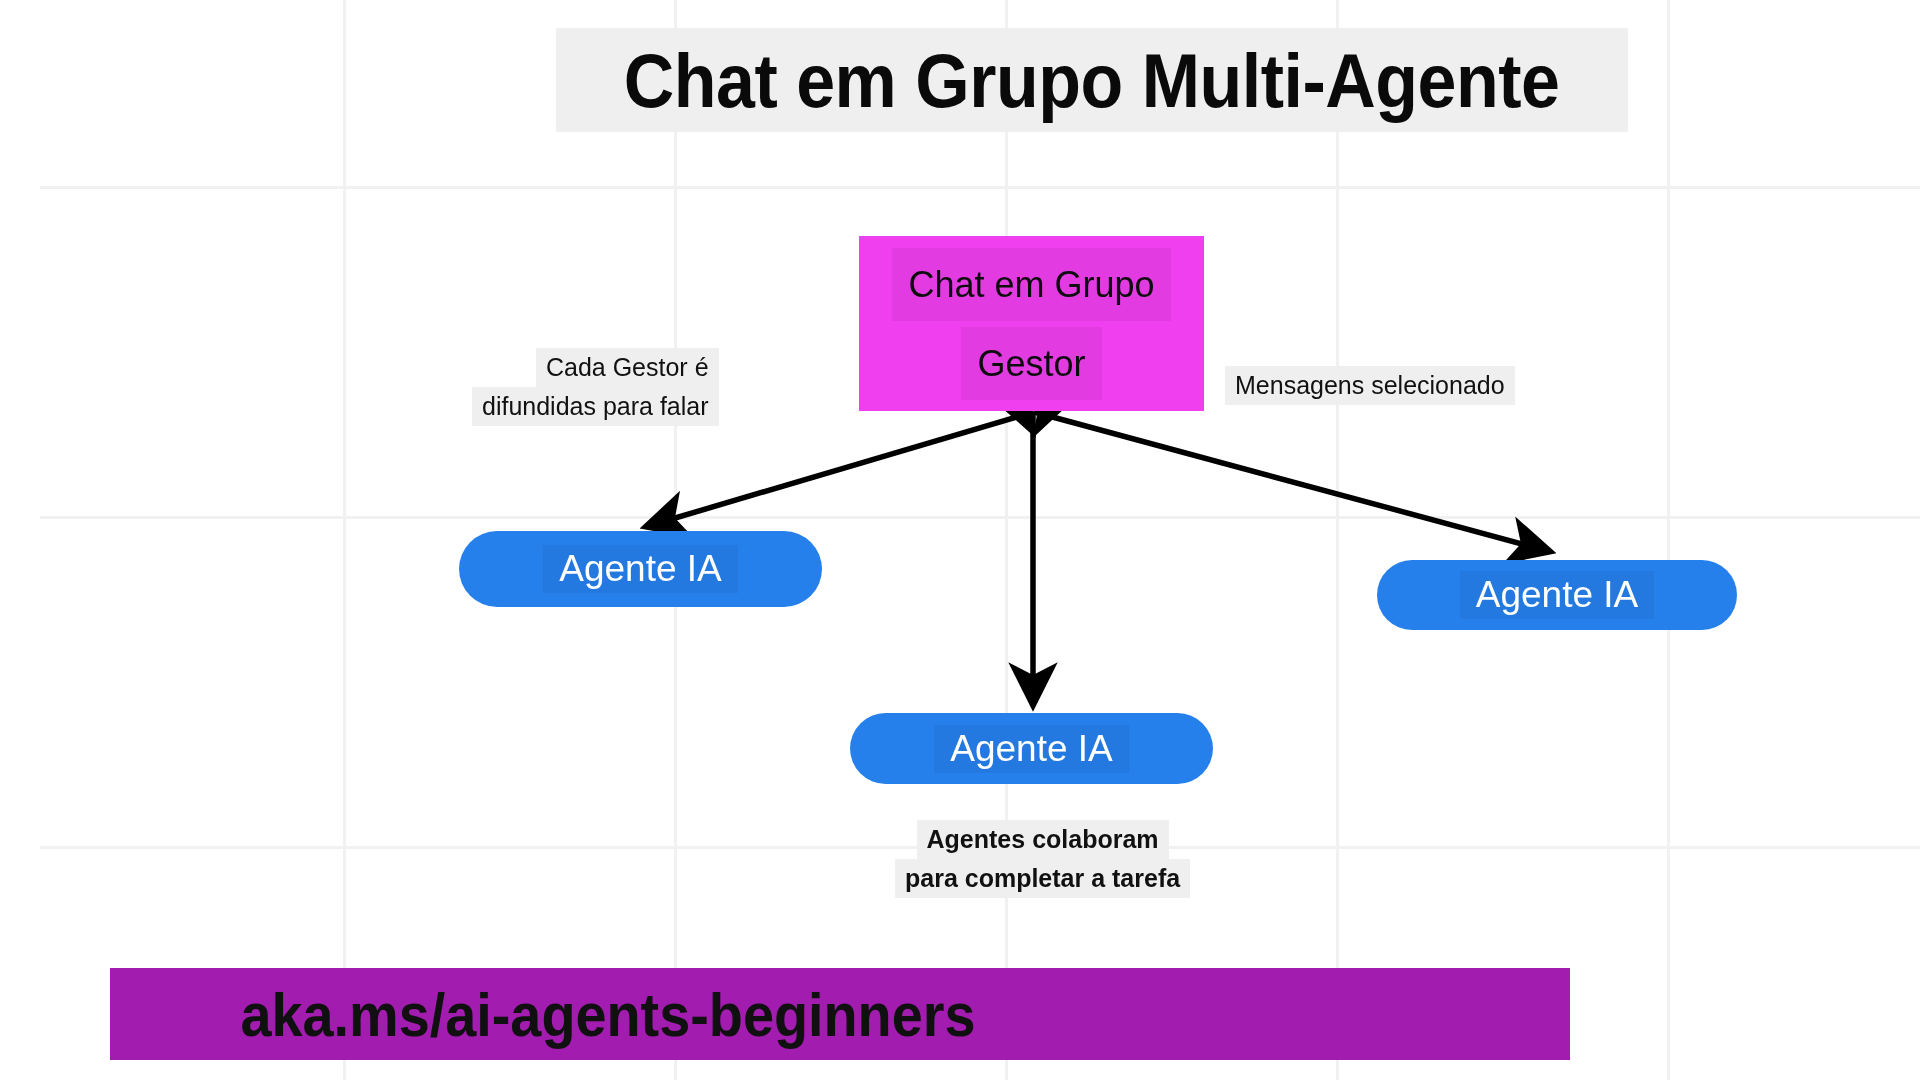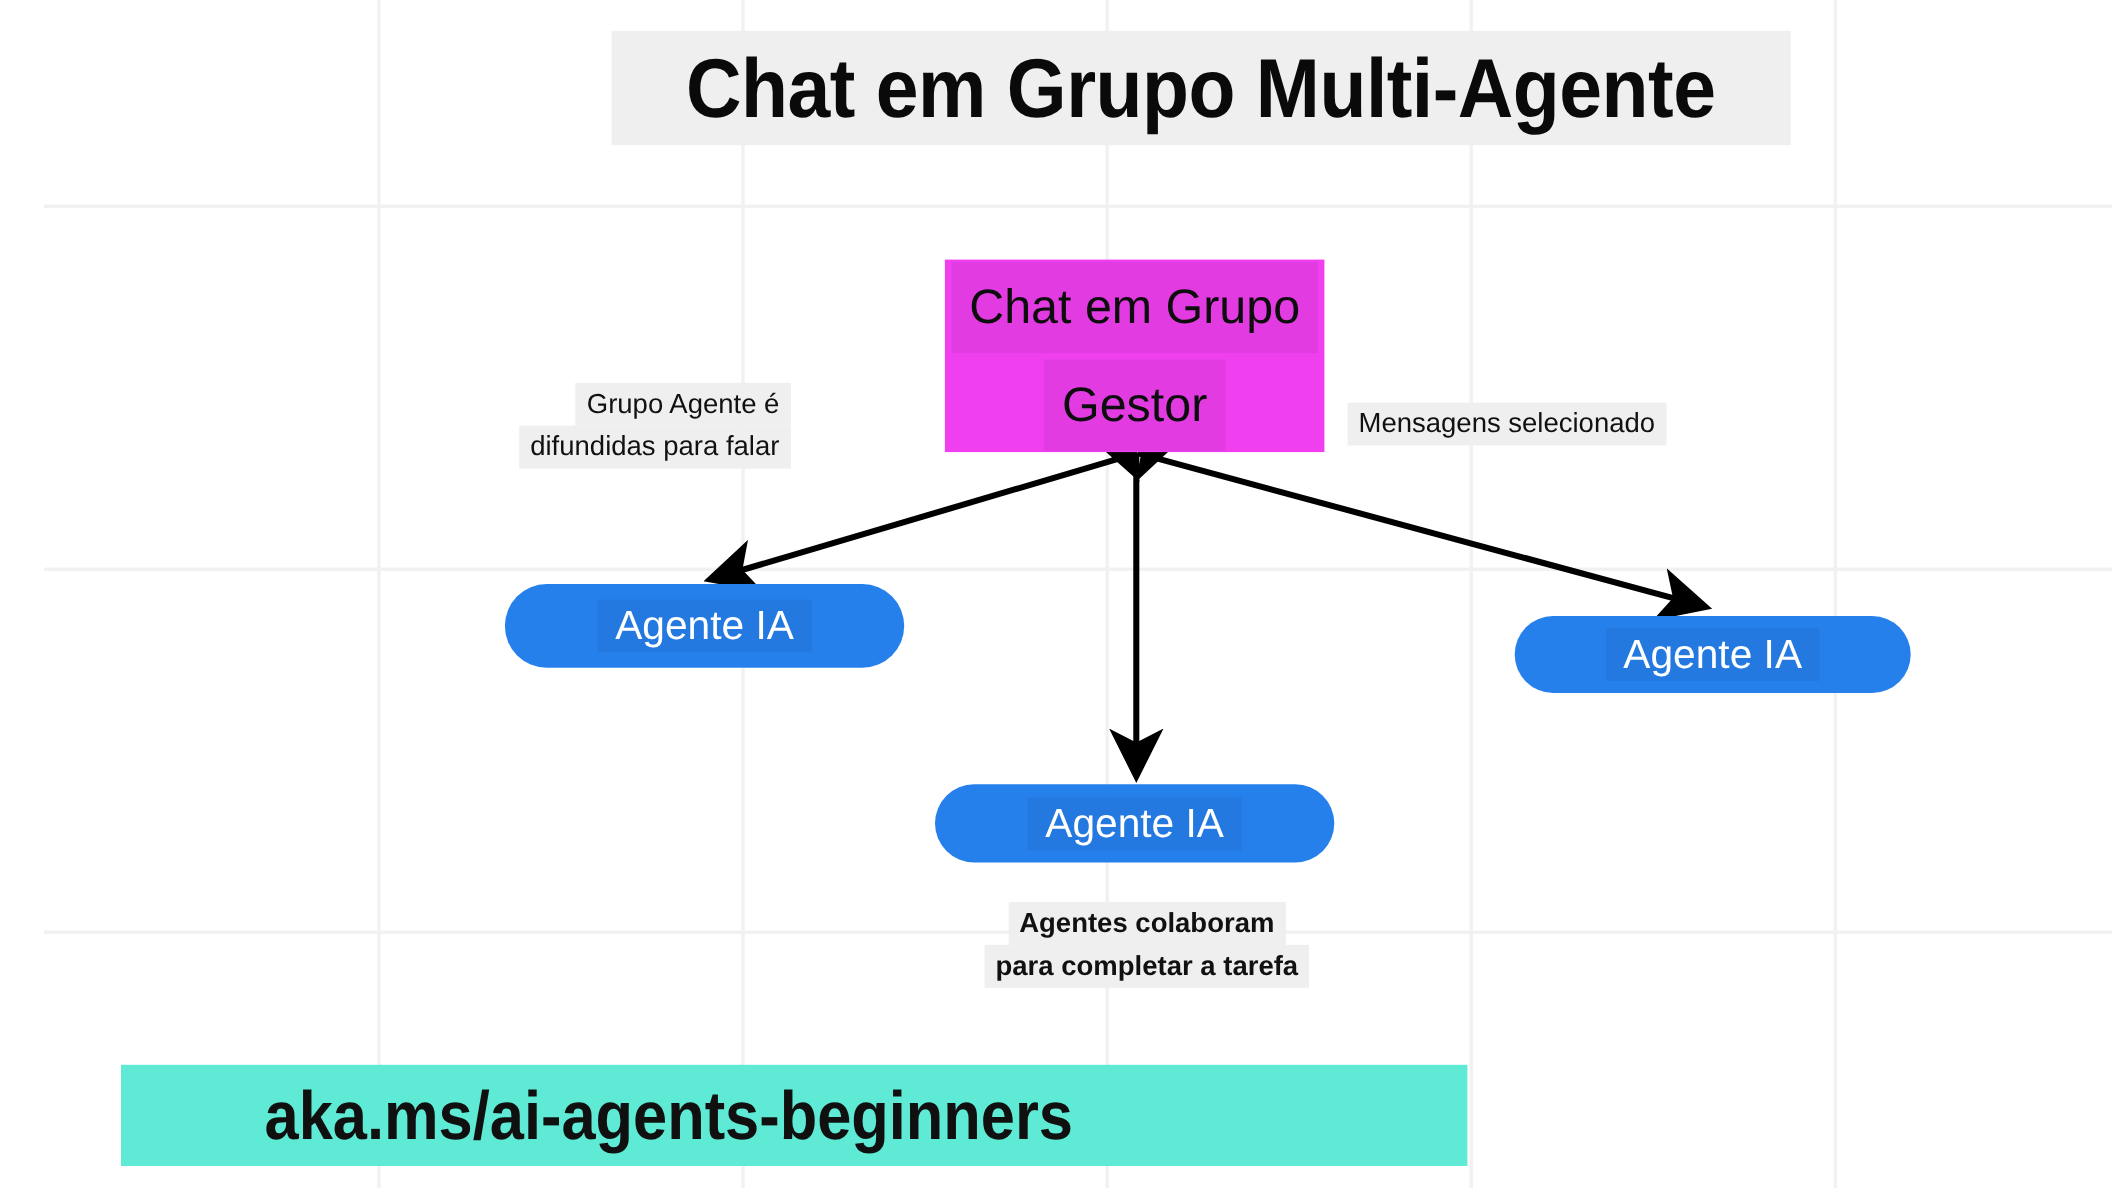--- a/index.html
+++ b/index.html
@@ -63,23 +63,23 @@
     letter-spacing: -0.5px;
     white-space: nowrap;
     transform: scaleX(0.92);
   }
 
   
   .url-band {
     position: absolute;
     left: 70px;
     top: 968px;
-    width: 1224px;
+    width: 1460px;
     height: 92px;
-    background: #5eead4;
+    background: #a21caf;
     display: flex;
     align-items: center;
   }
   .url-text {
     font-family: "Liberation Sans Narrow", "Liberation Sans", sans-serif;
     font-size: 62px;
     font-weight: 700;
     color: #101010;
     white-space: nowrap;
     padding-left: 145px;
@@ -97,21 +97,21 @@
     background: #ef3fef;
     display: flex;
     flex-direction: column;
     align-items: center;
     justify-content: center;
     gap: 6px;
   }
   .manager-line {
     background: rgba(0,0,0,0.055);
     padding: 14px 16px;
-    font-size: 44px;
+    font-size: 36px;
     color: #0d0d0d;
     white-space: nowrap;
     line-height: 1.25;
   }
 
   
   .agent-pill {
     position: absolute;
     background: #2680ec;
     border-radius: 999px;
@@ -193,21 +193,21 @@
     <span class="agent-label">Agente IA</span>
   </div>
   <div class="agent-pill" id="agent-right">
     <span class="agent-label">Agente IA</span>
   </div>
   <div class="agent-pill" id="agent-bottom">
     <span class="agent-label">Agente IA</span>
   </div>
 
   <div class="annotation" id="ann-left">
-    <span class="ln">Grupo Agente é</span>
+    <span class="ln">Cada Gestor é</span>
     <span class="ln">difundidas para falar</span>
   </div>
   <div class="annotation" id="ann-right">
     <span class="ln">Mensagens selecionado</span>
   </div>
   <div class="annotation" id="ann-bottom">
     <span class="ln">Agentes colaboram</span>
     <span class="ln">para completar a tarefa</span>
   </div>
 

